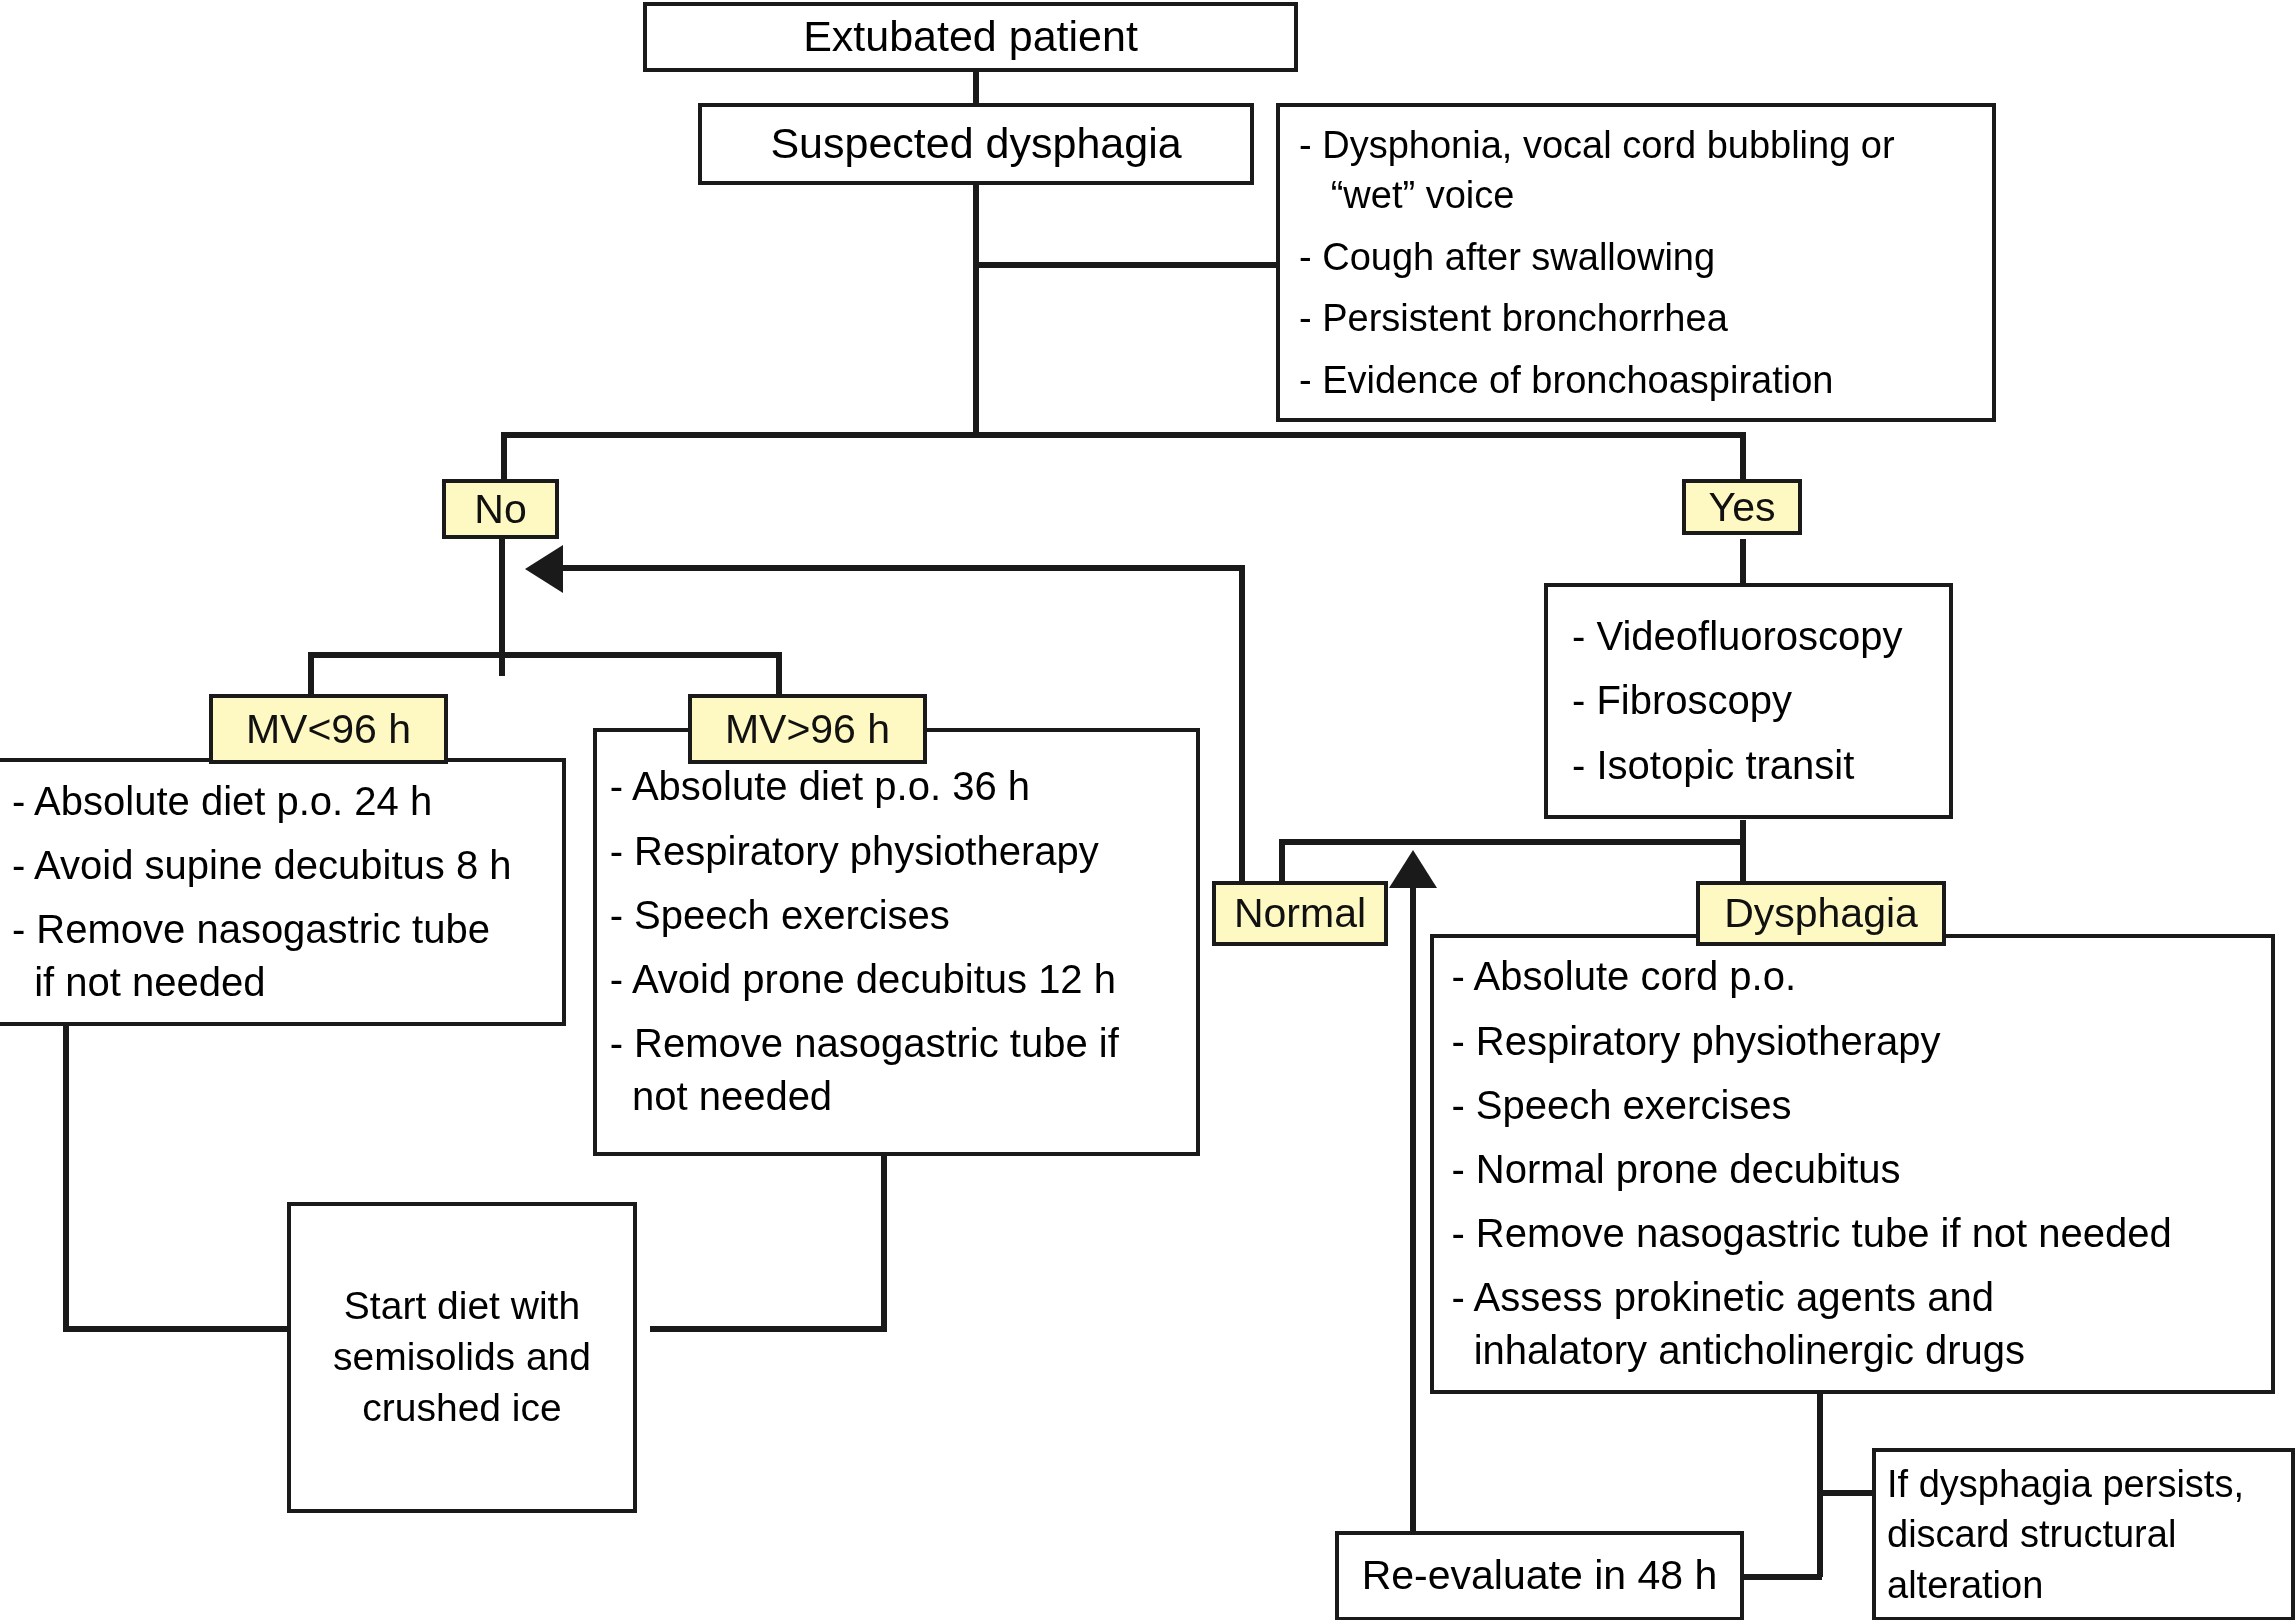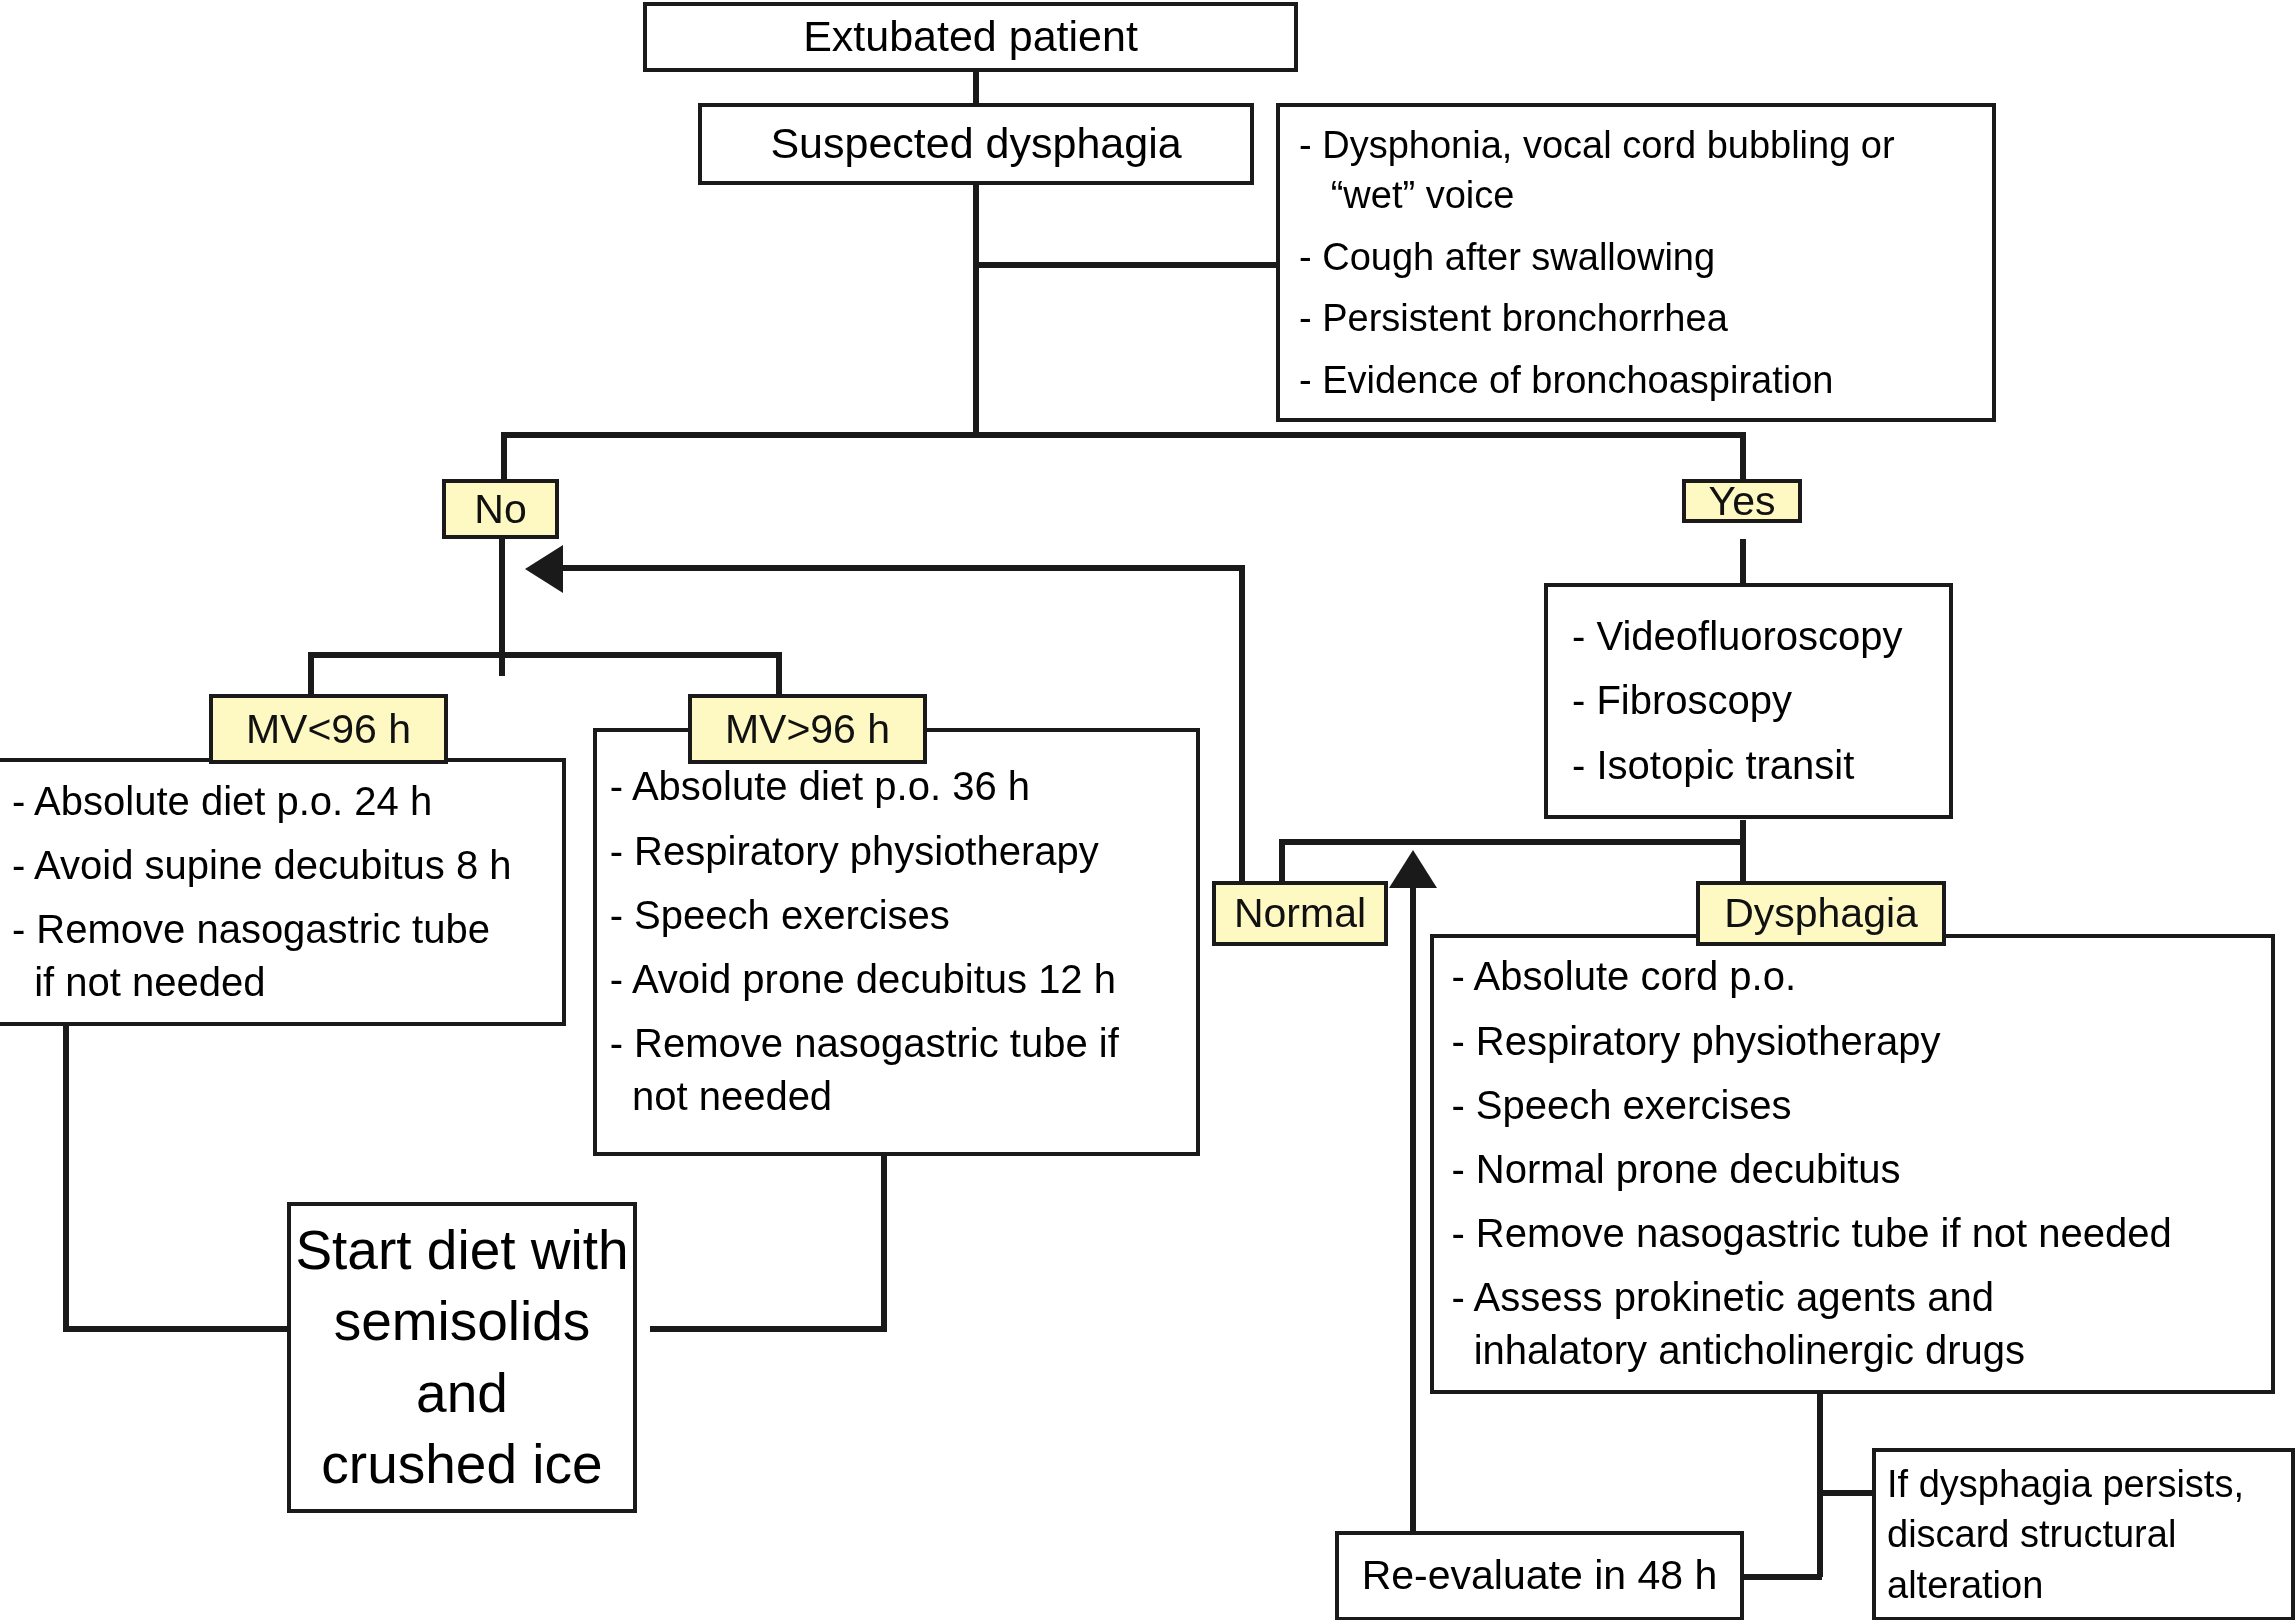--- a/index.html
+++ b/index.html
@@ -112,21 +112,21 @@
 
   <div class="h" style="left:973px; top:262px; width:308px;"></div>
 
   <div class="h" style="left:501px; top:432px; width:1244px;"></div>
   <div class="v" style="left:501px; top:432px; height:52px;"></div>
   <div class="v" style="left:1740px; top:432px; height:52px;"></div>
 
   <div class="chip" style="left:442px; top:479px; width:117px; height:60px; font-size:41px;">
     <span>No</span>
   </div>
-  <div class="chip" style="left:1682px; top:479px; width:120px; height:44px; font-size:41px;">
+  <div class="chip" style="left:1682px; top:479px; width:120px; height:56px; font-size:41px;">
     <span>Yes</span>
   </div>
 
   <div class="v" style="left:499px; top:539px; height:137px;"></div>
 
   <div class="arrow-left" style="left:525px; top:545px;"></div>
   <div class="h" style="left:563px; top:565px; width:679px;"></div>
 
   <div class="h" style="left:308px; top:652px; width:474px;"></div>
   <div class="v" style="left:308px; top:652px; height:48px;"></div>
@@ -154,21 +154,21 @@
     <span class="li">- Remove nasogastric tube if
   not needed</span>
   </div>
 
   <div class="v" style="left:63px; top:1026px; height:306px;"></div>
   <div class="h" style="left:63px; top:1326px; width:226px;"></div>
 
   <div class="v" style="left:881px; top:1156px; height:176px;"></div>
   <div class="h" style="left:650px; top:1326px; width:237px;"></div>
 
-  <div class="node center" style="left:287px; top:1202px; width:350px; height:311px; font-size:55px;">
+  <div class="node center" style="left:287px; top:1202px; width:350px; height:311px; font-size:39px;">
     <span class="txt" style="white-space:pre-line;">Start diet with
 semisolids and
 crushed ice</span>
   </div>
 
   <div class="v" style="left:1740px; top:539px; height:48px;"></div>
 
   <div class="node listbox" style="left:1544px; top:583px; width:409px; height:236px; font-size:40px; padding-left:24px;">
     <span class="li">- Videofluoroscopy</span>
     <span class="li">- Fibroscopy</span>

